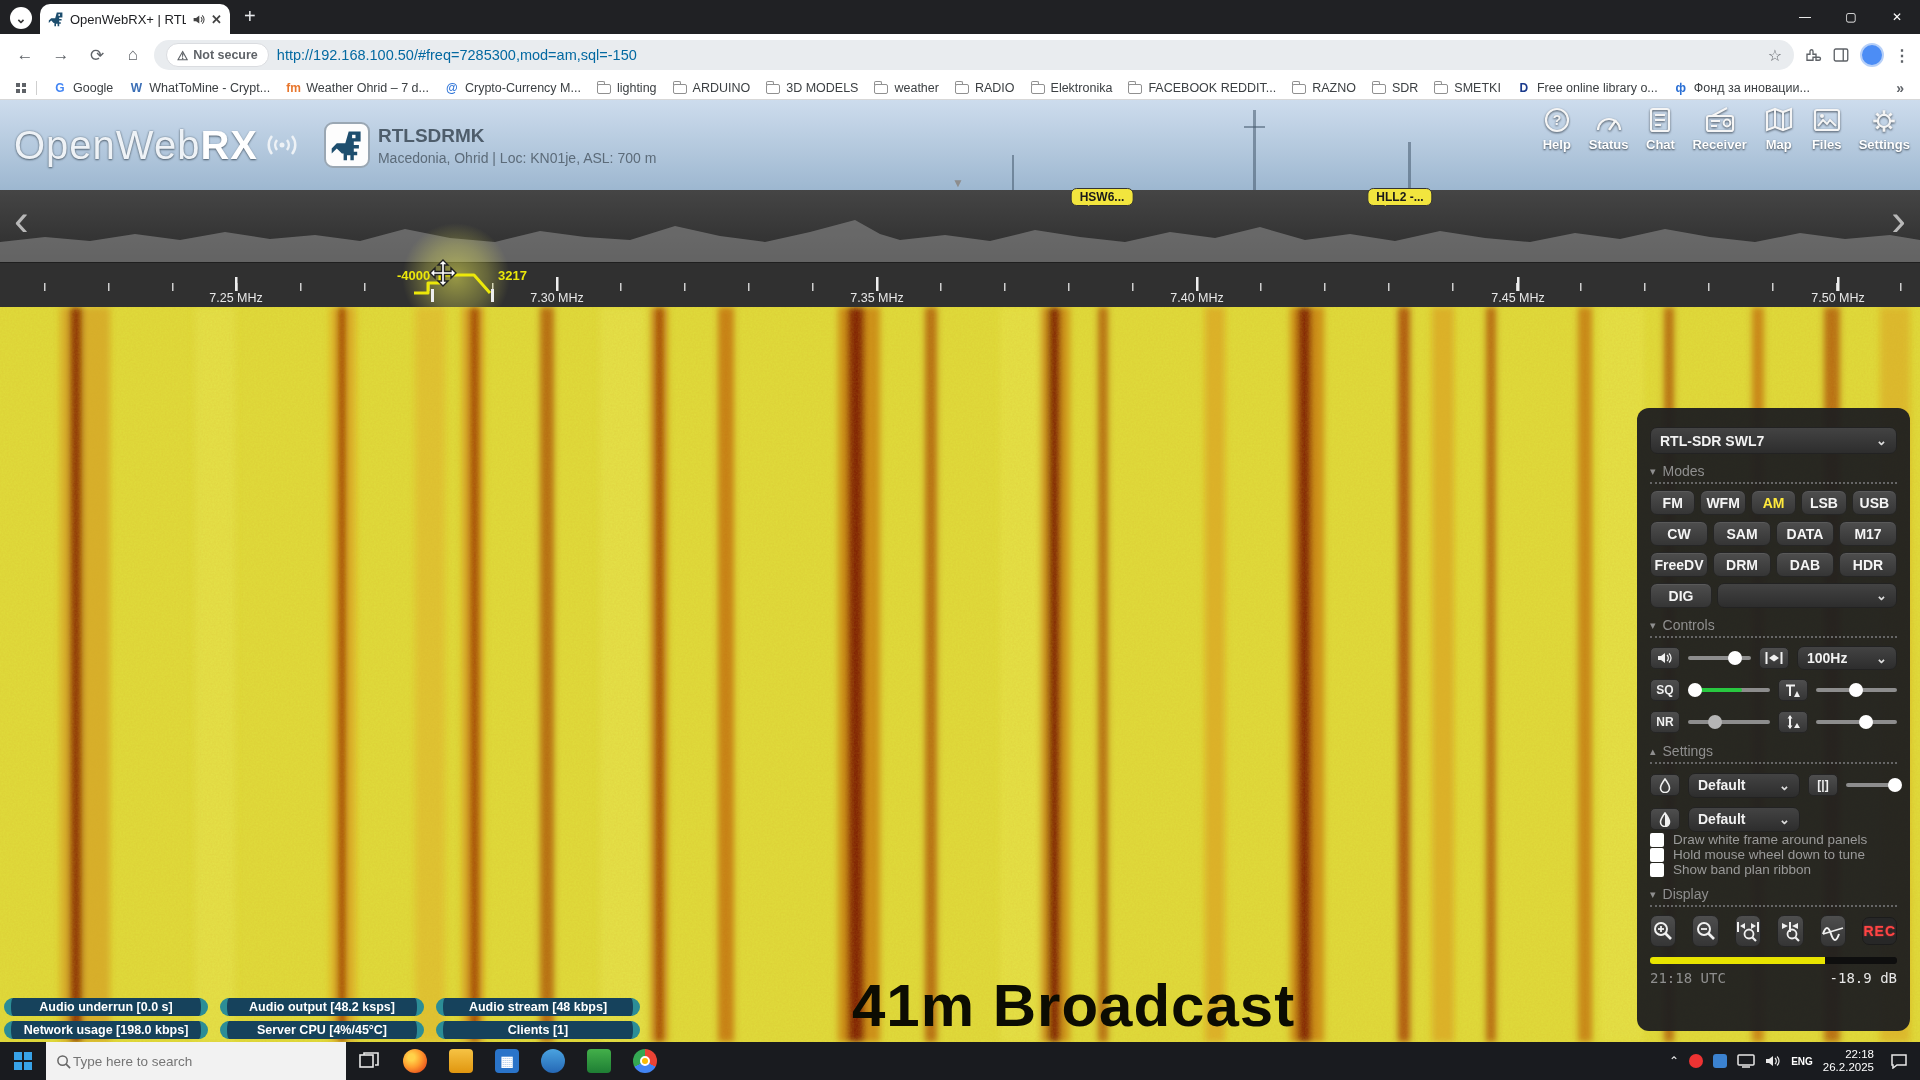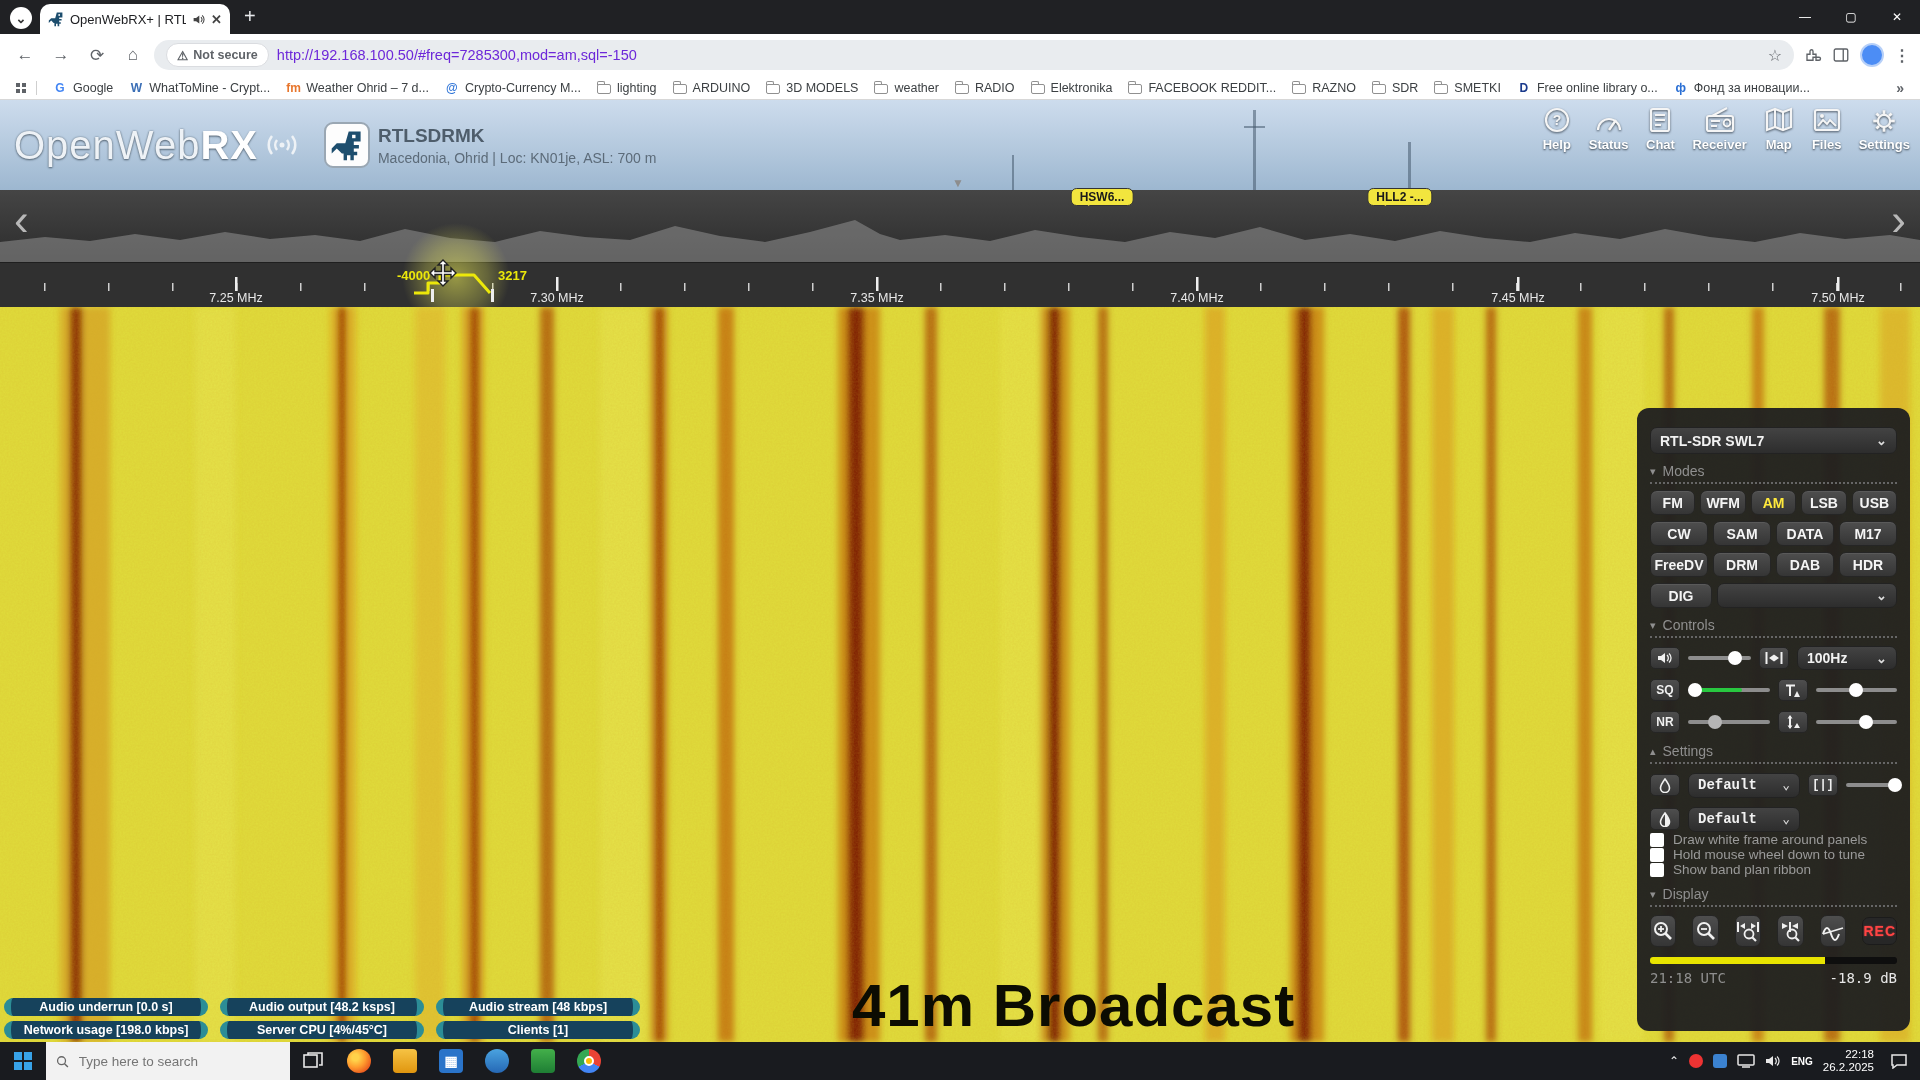--- a/index.html
+++ b/index.html
@@ -17,21 +17,21 @@
   .tab-title { white-space:nowrap; overflow:hidden; flex:1; }
   .tab-close { color:#444; font-size:13px; font-weight:bold; }
   .newtab-btn { color:#e8eaed; font-size:20px; margin:0 0 6px 14px; }
   .win-controls { position:absolute; right:0; top:0; height:34px; display:flex; }
   .win-btn { width:46px; height:100%; display:flex; align-items:center; justify-content:center; color:#fff; font-size:12px; }
   .toolbar { height:42px; background:#fff; display:flex; align-items:center; padding:0 10px; gap:6px; }
   .nav-ic { width:30px; height:30px; display:flex; align-items:center; justify-content:center; color:#5f6368; font-size:17px; border-radius:50%; }
   .omnibox { flex:1; height:30px; background:#e9ecef; border-radius:15px; display:flex; align-items:center; padding:0 12px; gap:8px; }
   .secure-chip { background:#fff; border:1px solid #dadce0; border-radius:13px; height:24px; display:flex; align-items:center;
     gap:5px; padding:0 10px; font-size:12.5px; font-weight:bold; color:#5f6368; }
-  .url-text { font-size:14.5px; color:#6d28d9; }
+  .url-text { font-size:14.5px; color:#0369a1; }
   .omni-star { margin-left:auto; color:#5f6368; font-size:16px; }
   .toolbar-right { display:flex; align-items:center; gap:10px; margin-left:4px; }
   .avatar { width:24px; height:24px; border-radius:50%; background:#4c8df5; border:2px solid #b7d0f8; }
   .kebab { color:#5f6368; font-size:16px; font-weight:bold; }
   .bookmarks-bar { height:24px; background:#fff; border-bottom:1px solid #d7d7d7; display:flex; align-items:center; padding:0 8px; font-size:12.5px; color:#3c4043; overflow:hidden; }
   .apps-grid { display:grid; grid-template-columns:4px 4px; grid-gap:2px; margin:0 8px; }
   .apps-grid i { width:4px; height:4px; background:#5f6368; }
   .bm-divider { width:1px; height:14px; background:#cfcfcf; margin:0 8px 0 2px; }
   #bookmarks-list { display:flex; align-items:center; flex:1; overflow:hidden; }
   .bm-item { display:flex; align-items:center; gap:6px; padding:0 8px; white-space:nowrap; }
@@ -98,42 +98,42 @@
   .mode-sel { flex:1; height:25px; margin-top:0; }
   .ctl-row { display:flex; align-items:center; gap:8px; margin-top:8px; height:24px; }
   .ctl-btn { flex:0 0 30px; height:22px; background:linear-gradient(#4e4e4e,#353535); border:1px solid #252525; border-radius:5px;
     display:flex; align-items:center; justify-content:center; font-size:12px; font-weight:bold; color:#f0f0f0; }
   .slider { position:relative; flex:1; height:14px; }
   .slider .track { position:absolute; left:0; right:0; top:5px; height:4px; background:#8d8d8d; border-radius:2px; }
   .slider .seg { position:absolute; top:5px; height:4px; background:#28c840; border-radius:2px; }
   .slider .knob { position:absolute; top:0; width:14px; height:14px; border-radius:50%; background:#fff; transform:translateX(-50%); }
   .slider .knob.gray { background:#b5b5b5; }
   .bw-sel { flex:0 0 100px; height:24px; }
-  .theme-row { display:flex; align-items:center; gap:8px; margin-top:8px; height:26px;font-family:Liberation Mono, monospace; }
+  .theme-row { display:flex; align-items:center; gap:8px; margin-top:8px; height:26px; }
   .theme-sel { flex:0 0 112px; height:25px; }
   .cbx-row { display:flex; align-items:center; gap:9px; }
   .cbx { width:14px; height:14px; background:#fff; border-radius:2px; }
   .cbx-label { font-size:13.5px; color:#9a9a9a; }
   .disp-row { display:flex; align-items:center; gap:16px; margin-top:8px; }
   .disp-btn { width:41px; height:32px; background:linear-gradient(#4e4e4e,#353535); border:1px solid #252525; border-radius:7px;
     display:flex; align-items:center; justify-content:center; }
   .rec-btn { margin-left:auto; width:46px; height:28px; background:#272727; border:1px solid #1b1b1b; border-radius:7px;
     display:flex; align-items:center; justify-content:center; color:#ff4444; font-weight:bold; font-size:14px; letter-spacing:1px;
     text-shadow:0 0 2px rgba(255,60,60,.6); }
   .meter { margin-top:10px; height:7px; background:#0e0e0e; border-radius:3px; overflow:hidden; }
   .meter-fill { height:100%; width:71%; background:#e8e400; }
   .panel-foot { display:flex; justify-content:space-between; margin-top:6px; font-family:"DejaVu Sans Mono", monospace; }
   .utc { color:#8f8f8f; font-size:14px; }
   .dbval { color:#e8e8e8; font-size:14px; }
   
   .taskbar { position:absolute; left:0; bottom:0; width:1920px; height:38px; background:#191b1f; display:flex; align-items:center; z-index:50; }
   .start-btn { width:46px; height:100%; display:flex; align-items:center; justify-content:center; }
   .win-logo { display:grid; grid-template-columns:8px 8px; gap:2px; }
   .win-logo i { width:8px; height:8px; background:#38a3e8; }
-  .tb-search { width:244px; height:100%; background:#f2f2f2; display:flex; align-items:center; gap:8px; padding:0 10px; }
+  .tb-search { width:300px; height:100%; background:#f2f2f2; display:flex; align-items:center; padding:0 10px; }
   .tb-search input { border:none; outline:none; background:transparent; font-size:13.5px; color:#444; width:240px; font-family:"Liberation Sans",sans-serif; }
   .tb-icons { display:flex; align-items:center; height:100%; }
   .tb-app { width:46px; height:100%; display:flex; align-items:center; justify-content:center; }
   .tb-app .sq { width:24px; height:24px; border-radius:5px; }
   .tray { margin-left:auto; display:flex; align-items:center; height:100%; gap:10px; padding-right:6px; color:#fff; }
   .tray-ic { font-size:12px; color:#e8e8e8; }
   .tray-lang { font-size:10px; font-weight:bold; }
   .tray-clock { text-align:right; font-size:11.5px; line-height:13px; }
   .tray-notif { width:30px; display:flex; justify-content:center; }
 </style>

